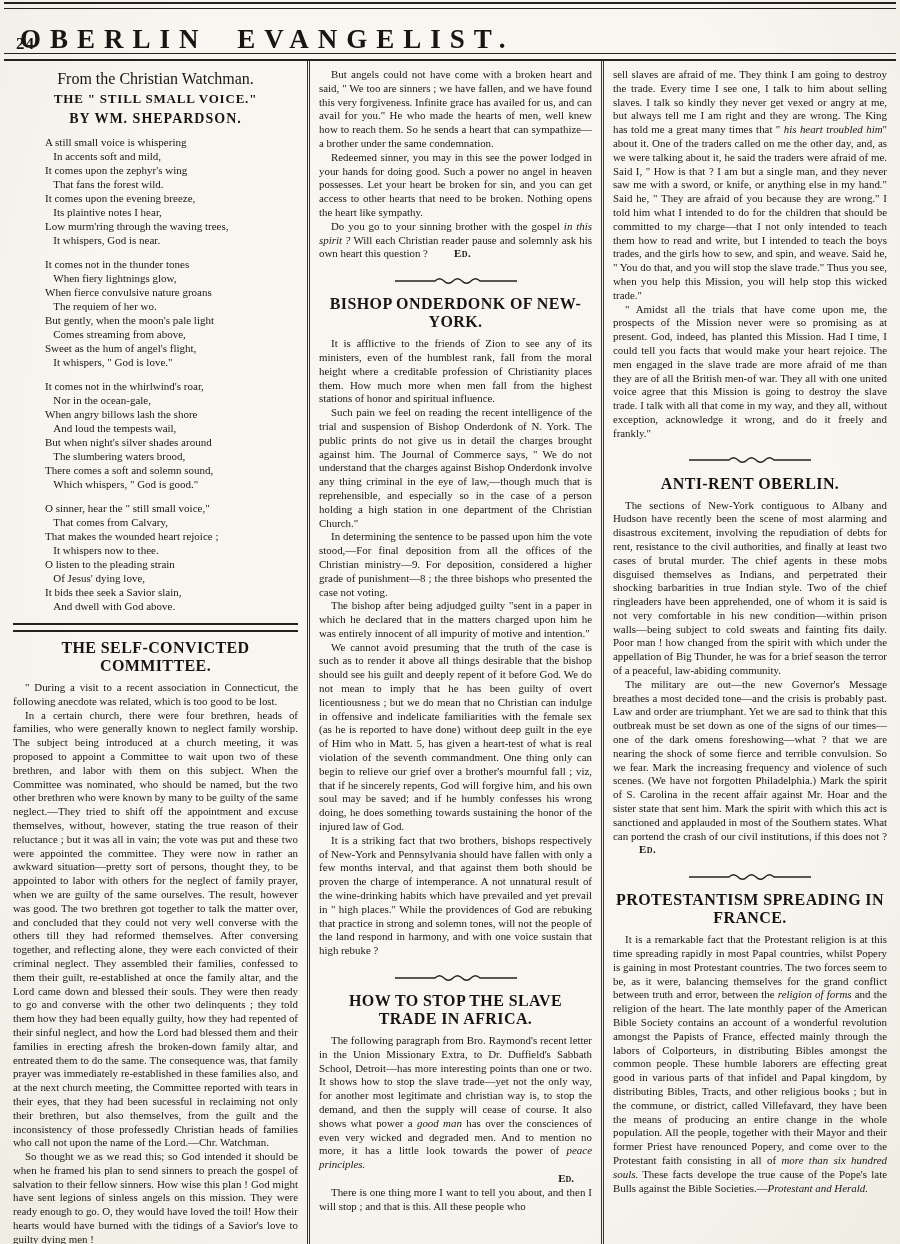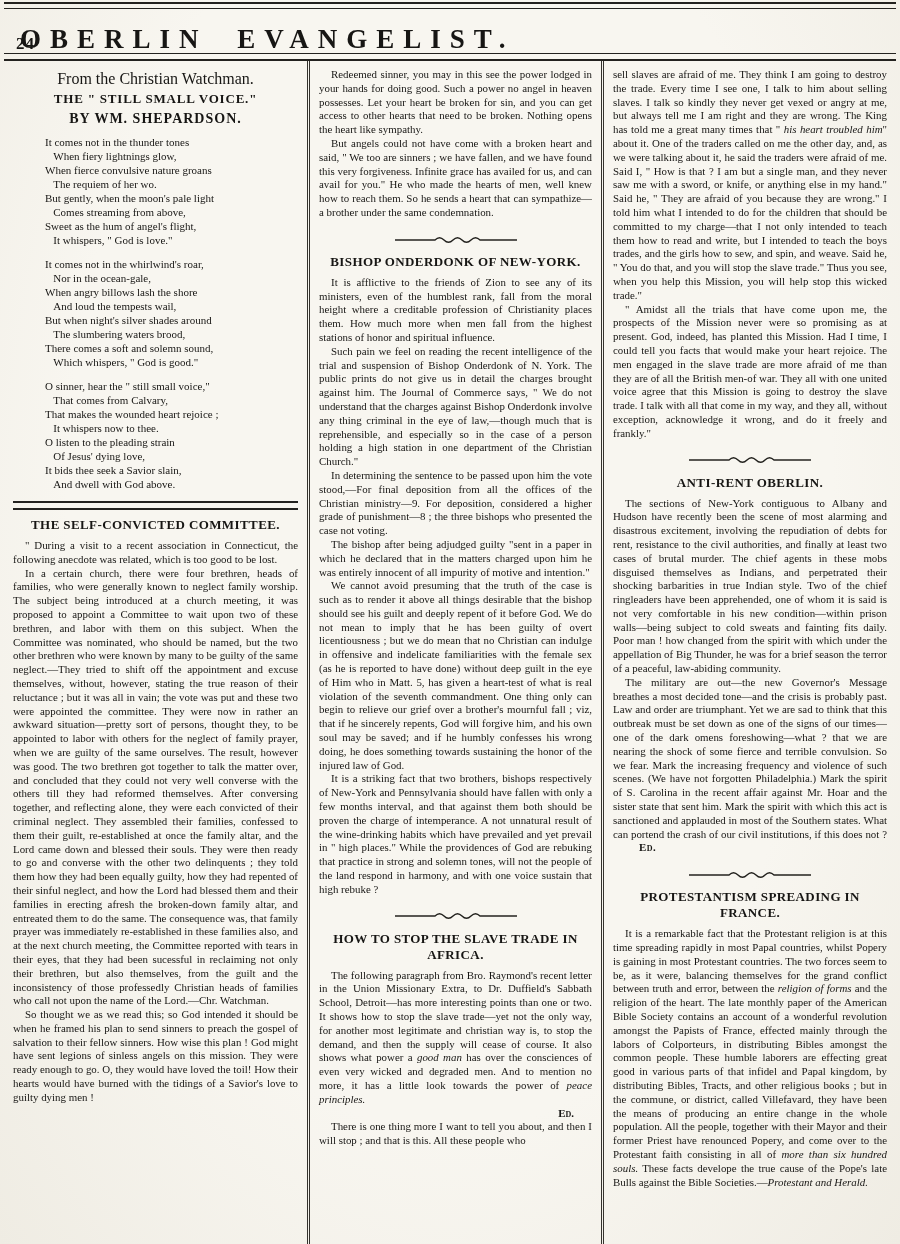--- a/index.html
+++ b/index.html
@@ -30,21 +30,21 @@
   .col-1{width:303px;}
   .col-2{width:294px;border-left:3px double #35332e;}
   .col-3{width:295px;border-left:3px double #35332e;}
   
   .src-line{text-align:center;font-size:16px;margin:2px 0 3px;}
   .poem-title{text-align:center;font-size:13px;font-weight:bold;letter-spacing:0.8px;margin:2px 0 4px;}
   .byline{text-align:center;font-size:14px;font-weight:bold;letter-spacing:1px;margin:0 0 8px;}
   .poem{margin-left:32px;font-size:11px;line-height:14px;}
   .stanza{white-space:pre-wrap;margin:0 0 10px;}
   .dbl-rule{height:5px;border-top:2px solid #23221f;border-bottom:2px solid #23221f;margin:4px 0 7px;}
-  .art-title{text-align:center;font-size:13px;font-weight:bold;letter-spacing:0.4px;margin:7px 0 6px;}
+  .art-title{text-align:center;font-size:16px;font-weight:bold;letter-spacing:0.4px;margin:7px 0 6px;}
   .body-p{font-size:10.9px;line-height:13.8px;text-align:justify;margin:0;text-indent:12px;}
   .no-indent{text-indent:0;}
   .attr{}
   em{}
   .sig{font-variant:small-caps;font-weight:bold;margin-left:26px;letter-spacing:0.5px;}
   .sig-line{display:block;text-align:right;font-variant:small-caps;font-weight:bold;font-size:10.9px;line-height:13.8px;padding-right:18px;}
   .divider{text-align:center;margin:9px 0 4px;}
   .divider svg{vertical-align:middle;}
 </style>
 </head>
@@ -62,20 +62,28 @@
   </header>
 
   <div class="cols">
 
     <div class="col col-1">
       <div class="src-line">From the Christian Watchman.</div>
       <h2 class="poem-title">THE " STILL SMALL VOICE."</h2>
       <div class="byline">BY WM. SHEPARDSON.</div>
 
       <div class="poem">
+        <div class="stanza">A still small voice is whispering
+   In accents soft and mild,
+It comes upon the zephyr's wing
+   That fans the forest wild.
+It comes upon the evening breeze,
+   Its plaintive notes I hear,
+Low murm'ring through the waving trees,
+   It whispers, God is near.</div>
         <div class="stanza">It comes not in the thunder tones
    When fiery lightnings glow,
 When fierce convulsive nature groans
    The requiem of her wo.
 But gently, when the moon's pale light
    Comes streaming from above,
 Sweet as the hum of angel's flight,
    It whispers, " God is love."</div>
         <div class="stanza">It comes not in the whirlwind's roar,
    Nor in the ocean-gale,
@@ -97,22 +105,23 @@
 
       <div class="dbl-rule"></div>
 
       <h2 class="art-title">THE SELF-CONVICTED COMMITTEE.</h2>
       <p class="body-p">" During a visit to a recent association in Connecticut, the following anecdote was related, which is too good to be lost.</p>
       <p class="body-p"><span>In a certain church, there were four brethren, heads of families, who were generally known to neglect family worship.  The subject being introduced at a church meeting, it was proposed to appoint a Committee to wait upon two of these brethren, and labor with them on this subject.  When the Committee was nominated, who should be named, but the two other brethren who were known by many to be guilty of the same neglect.—They tried to shift off the appointment and excuse themselves, without, however, stating the true reason of their reluctance ; but it was all in vain; the vote was put and these two were appointed the committee.  They were now in rather an awkward situation—pretty sort of persons, thought they, to be appointed to labor with others for the neglect of family prayer, when we are guilty of the same ourselves.  The result, however was good.  The two brethren got together to talk the matter over, and concluded that they could not very well converse with the others till they had reformed themselves.  After conversing together, and reflecting alone, they were each convicted of their criminal neglect. They assembled their families, confessed to them their guilt, re-established at once the family altar, and the Lord came down and blessed their souls.  They were then ready to go and converse with the other two delinquents ; they told them how they had been equally guilty, how they had repented of their sinful neglect, and how the Lord had blessed them and their families in erecting afresh the broken-down family altar, and entreated them to do the same.  The consequence was, that family prayer was immediately re-established in these families also, and at the next church meeting, the Committee reported with tears in their eyes, that they had been sucessful in reclaiming not only their brethren, but also themselves, from the guilt and the inconsistency of those professedly Christian heads of families who call not upon the name of the Lord.—</span><span class="attr">Chr. Watchman.</span></p>
       <p class="body-p">So thought we as we read this; so God intended it should be when he framed his plan to send sinners to preach the gospel of salvation to their fellow sinners. How wise this plan !  God might have sent legions of sinless angels on this mission.    They were ready enough to go.  O, they would have loved the toil!  How their hearts would have burned with the tidings of a Savior's love to guilty dying men !</p>
     </div>
 
     <div class="col col-2">
+      <p class="body-p">But angels could not have come with a broken heart and said, " We too are sinners ; we have fallen, and we have found this very forgiveness.  Infinite grace has availed for us, and can avail for you."   He who made the hearts of men, well knew how to reach them.   So he sends a heart that can sympathize—a brother under the same condemnation.</p>
       <p class="body-p">Redeemed sinner, you may in this see the power lodged in your hands for doing good.  Such a power no angel in heaven possesses.  Let your heart be broken for sin, and you can get access to other hearts that need to be broken.  Nothing opens the heart like sympathy.</p>
-      <p class="body-p">But angels could not have come with a broken heart and said, " We too are sinners ; we have fallen, and we have found this very forgiveness.  Infinite grace has availed for us, and can avail for you."   He who made the hearts of men, well knew how to reach them.   So he sends a heart that can sympathize—a brother under the same condemnation.</p>
+      <p class="body-p"><span>Do you go to your sinning brother with the gospel </span><em>in this spirit ?</em><span>  Will each Christian reader pause and solemnly ask his own heart this question ?</span><span class="sig">Ed.</span></p>
 
       <div class="divider">
         <svg width="130" height="9" viewBox="0 0 130 9">
             <path d="M4 5 H44 C47 2,50 2,53 5 S59 8,62 5 68 2,71 5 77 8,80 5 86 2,89 5 H126" stroke="#24231f" stroke-width="1.4" fill="none"></path>
           </svg>
       </div>
 
       <h2 class="art-title">BISHOP ONDERDONK OF NEW-YORK.</h2>
       <p class="body-p">It is afflictive to the friends of Zion to see any of its ministers, even of the humblest rank, fall from the moral height where a creditable profession of Christianity places them.   How much more when men fall from the highest stations of honor and spiritual influence.</p>
       <p class="body-p">Such pain we feel on reading the recent intelligence of the trial and suspension of Bishop Onderdonk of N. York.  The public prints do not give us in detail the charges brought against him.   The Journal of Commerce says, " We do not understand that the charges against Bishop Onderdonk involve any thing criminal in the eye of law,—though much that is reprehensible, and especially so in the case of a person holding a high station in one department of the Christian Church."</p>

